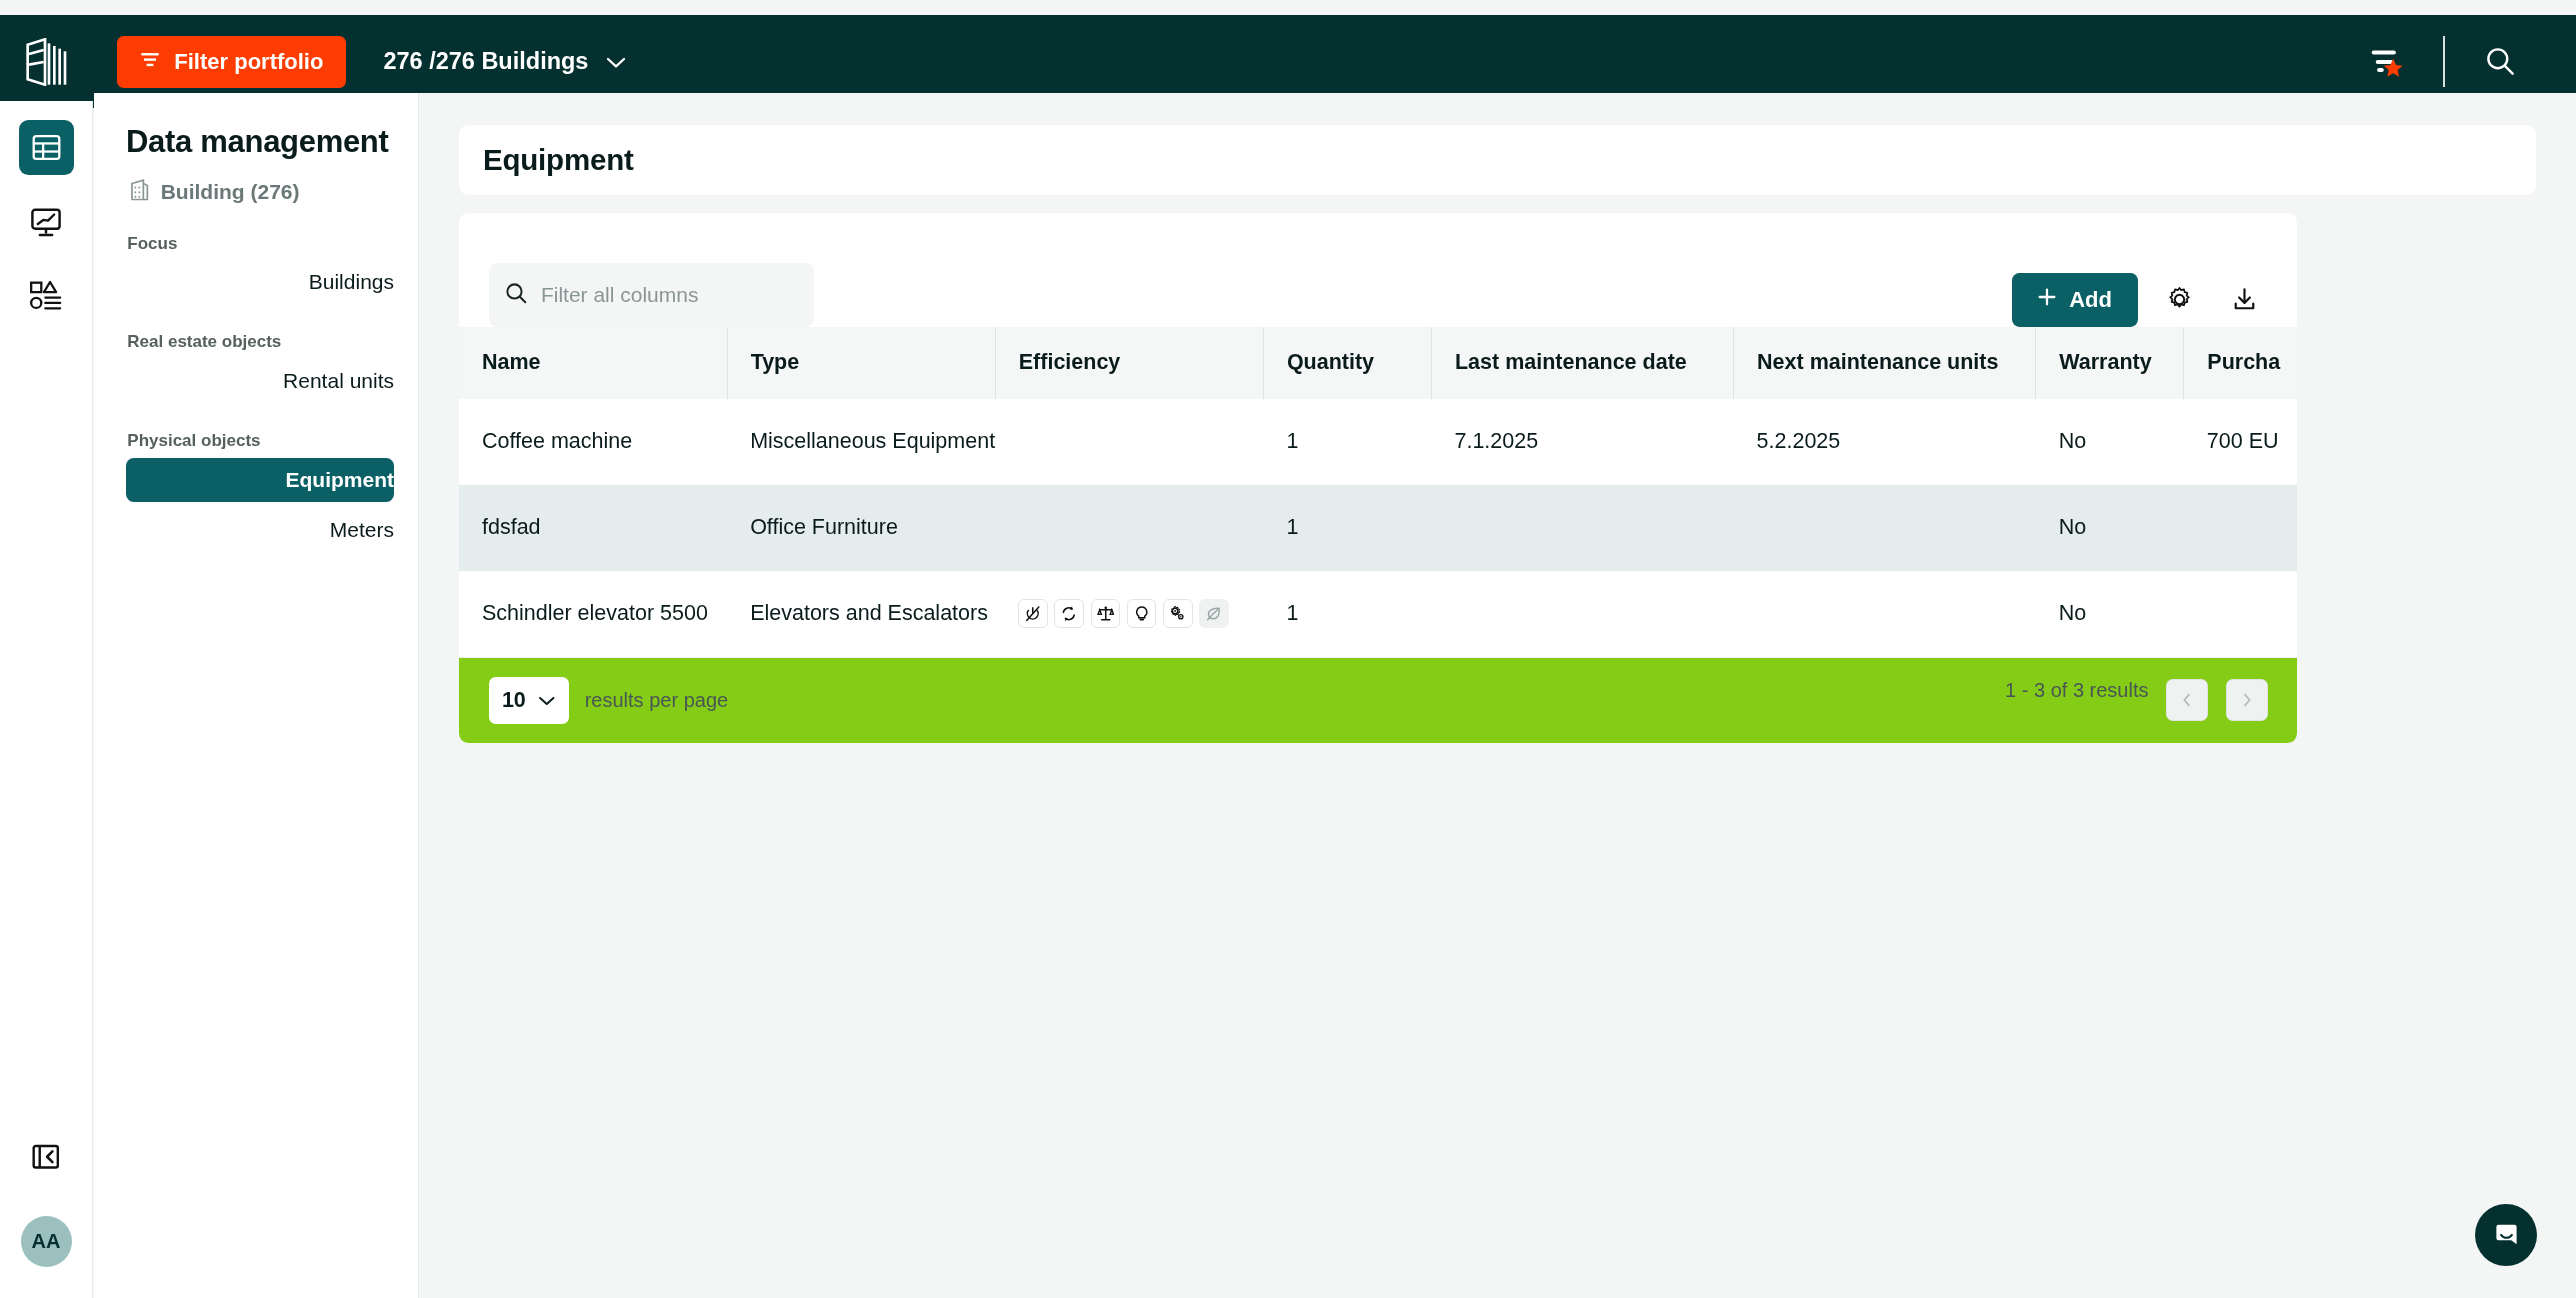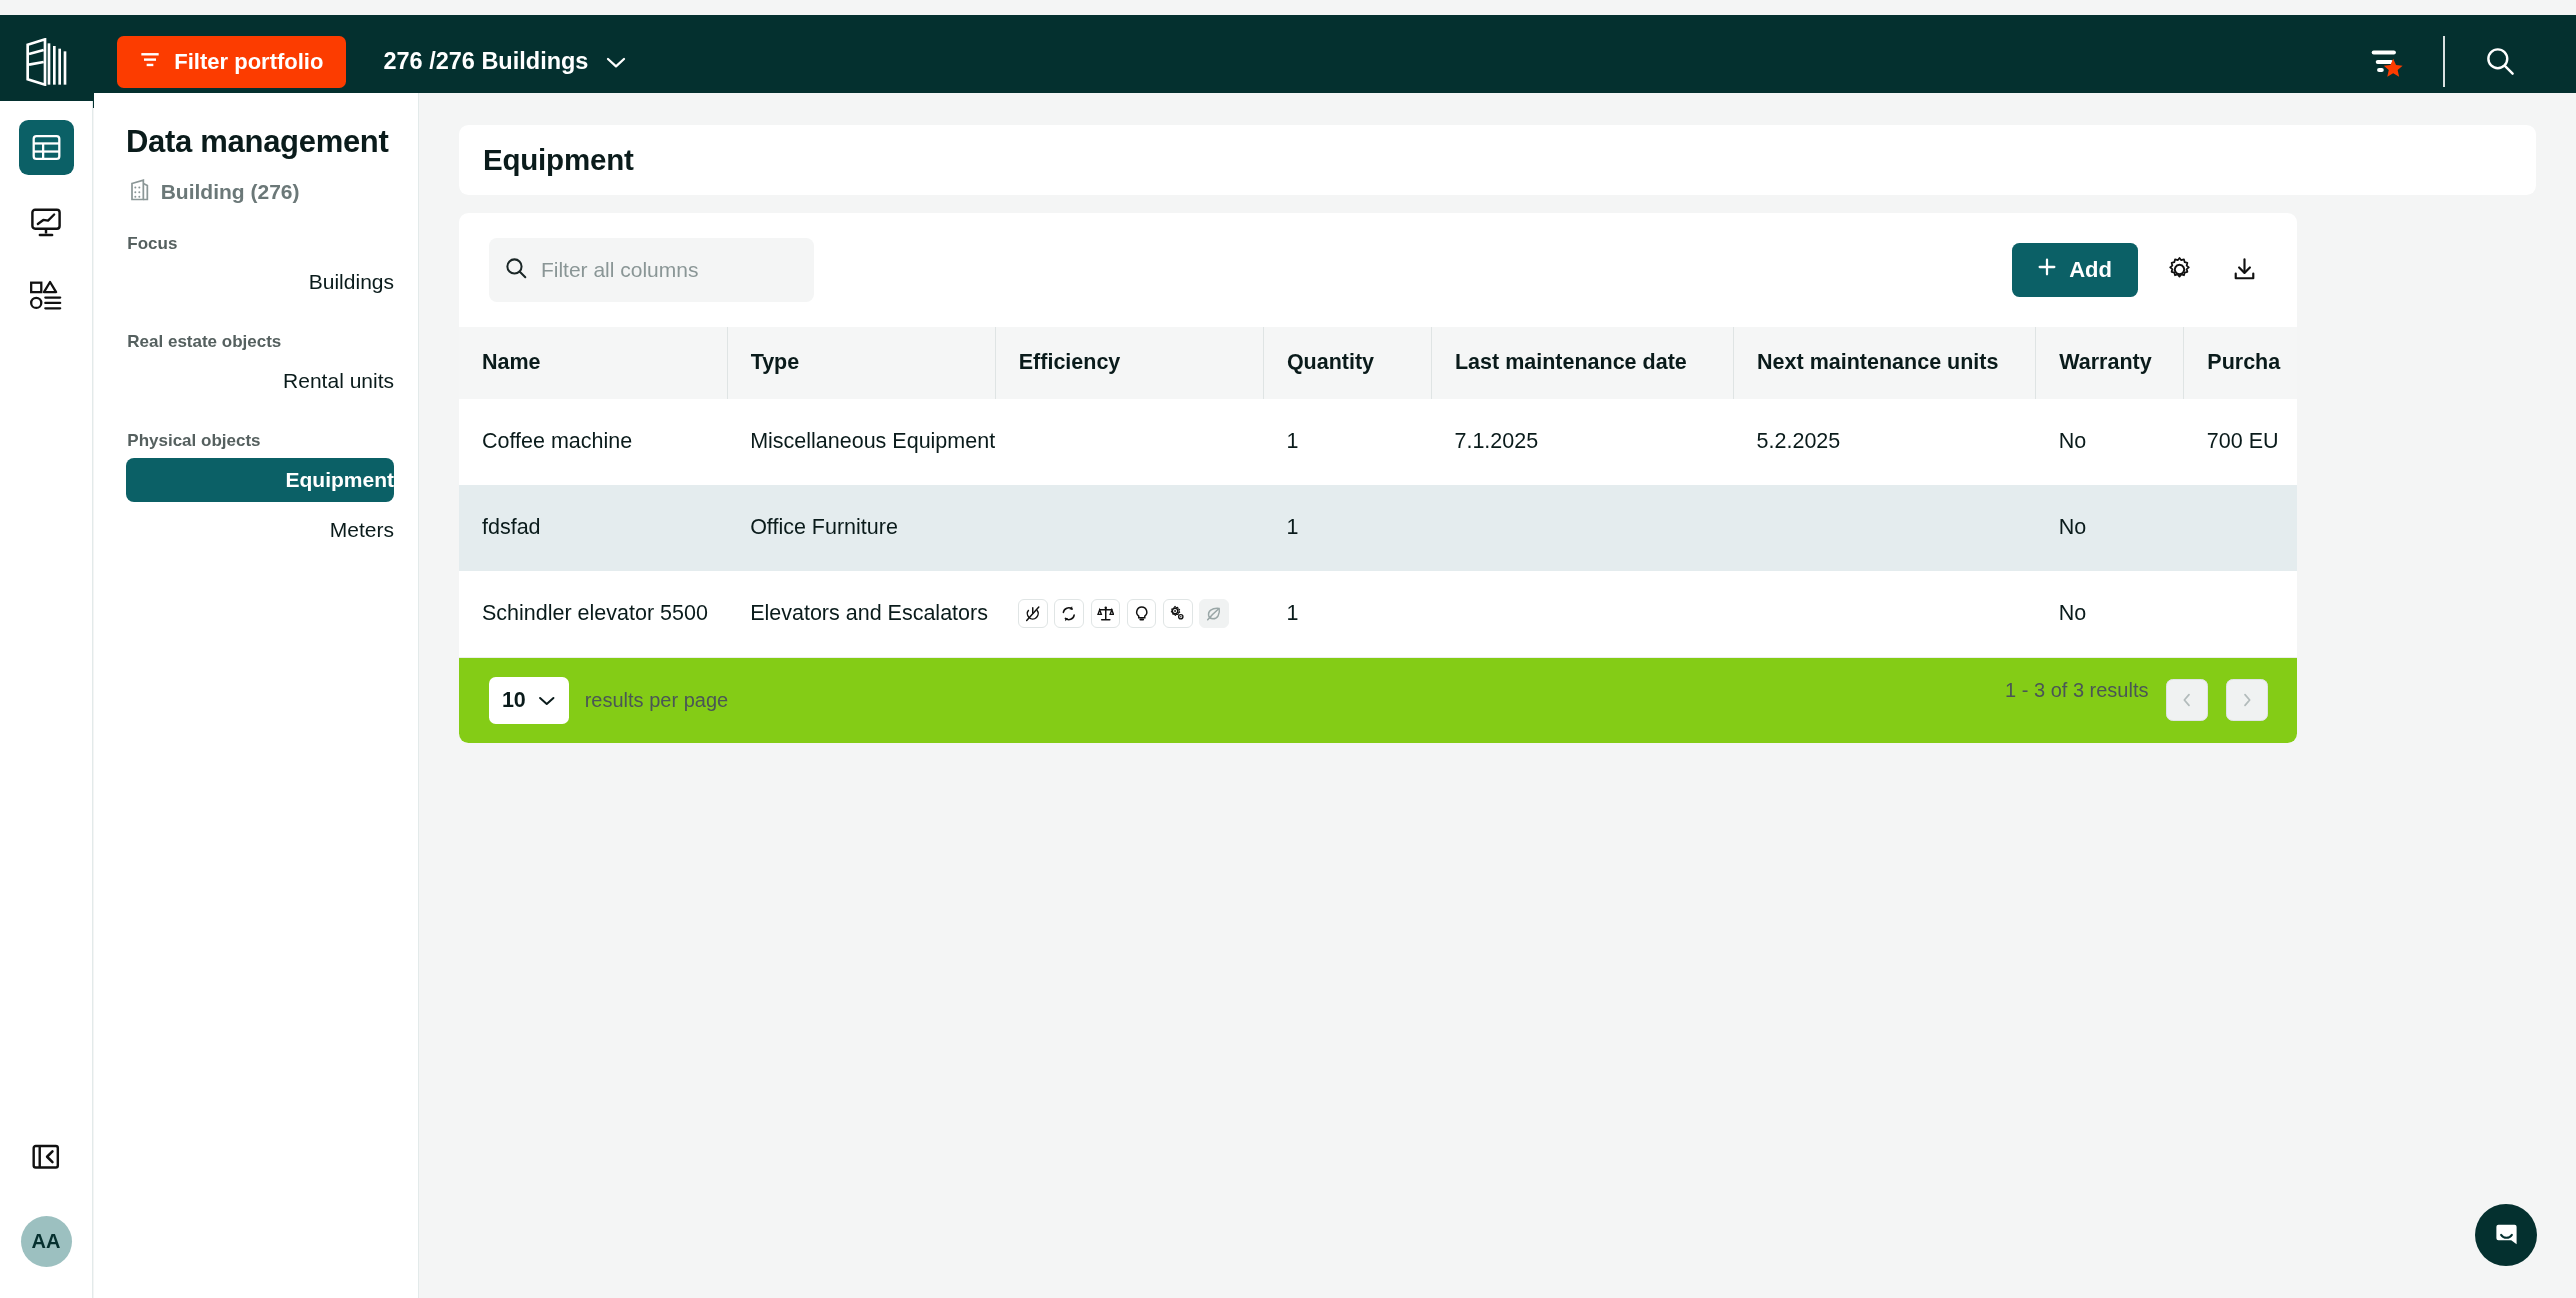--- a/index.html
+++ b/index.html
@@ -140,21 +140,21 @@
   }
   .table-card {
     margin-top: 17.5px;
     background: #ffffff; border-radius: 9.4px;
     width: 1838px;
     padding-bottom: 0;
     overflow: hidden;
   }
   .table-toolbar {
     height: 114px;
-    display: flex; align-items: center;
+    display: flex; align-items: flex-end;
     padding: 0 29.5px;
   }
   .search-box {
     width: 325px; height: 64px;
     background: #f4f5f5; border-radius: 8px;
     display: flex; align-items: center;
     padding: 0 16px; gap: 13.4px;
     cursor: text;
   }
   .search-box input {

